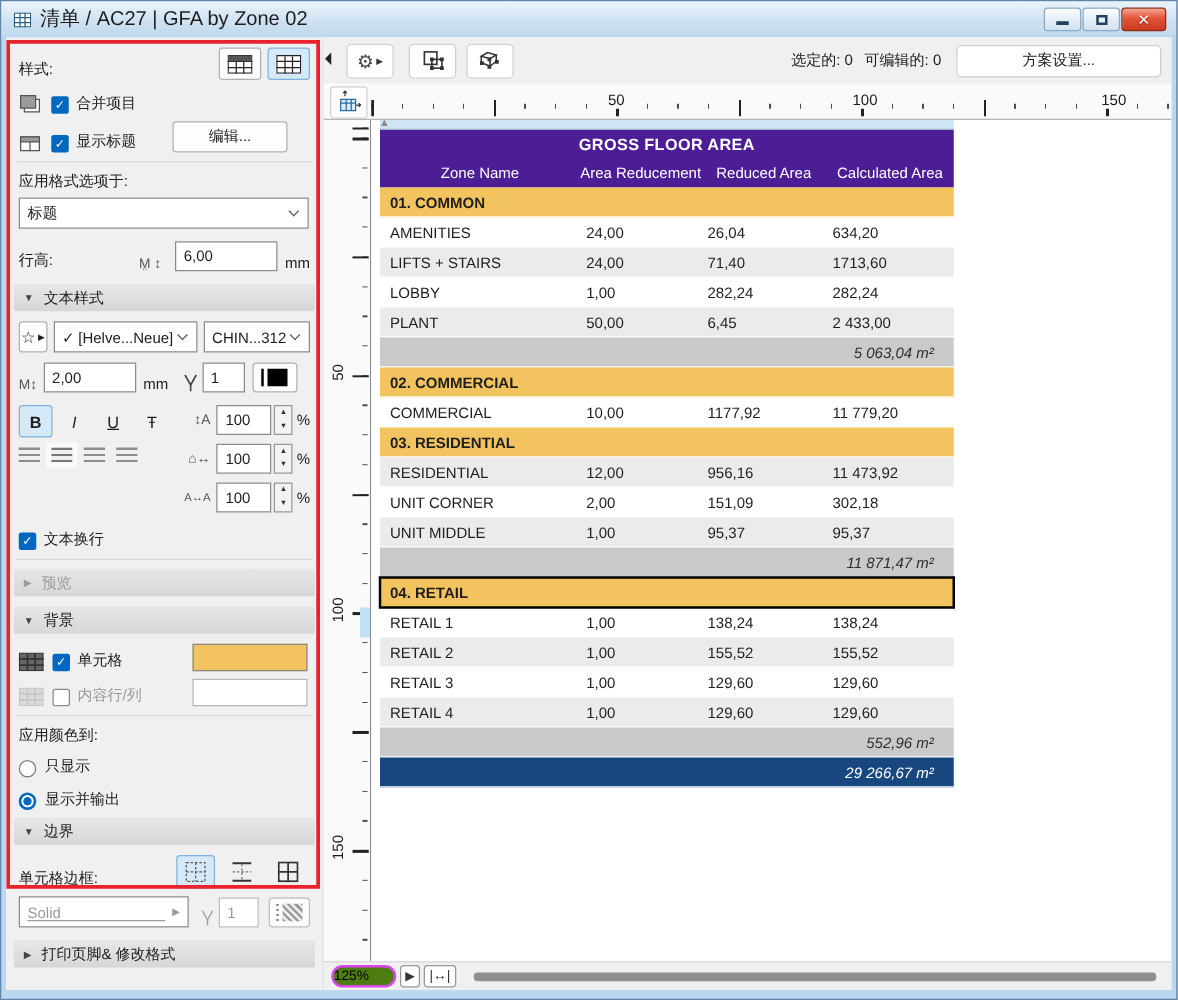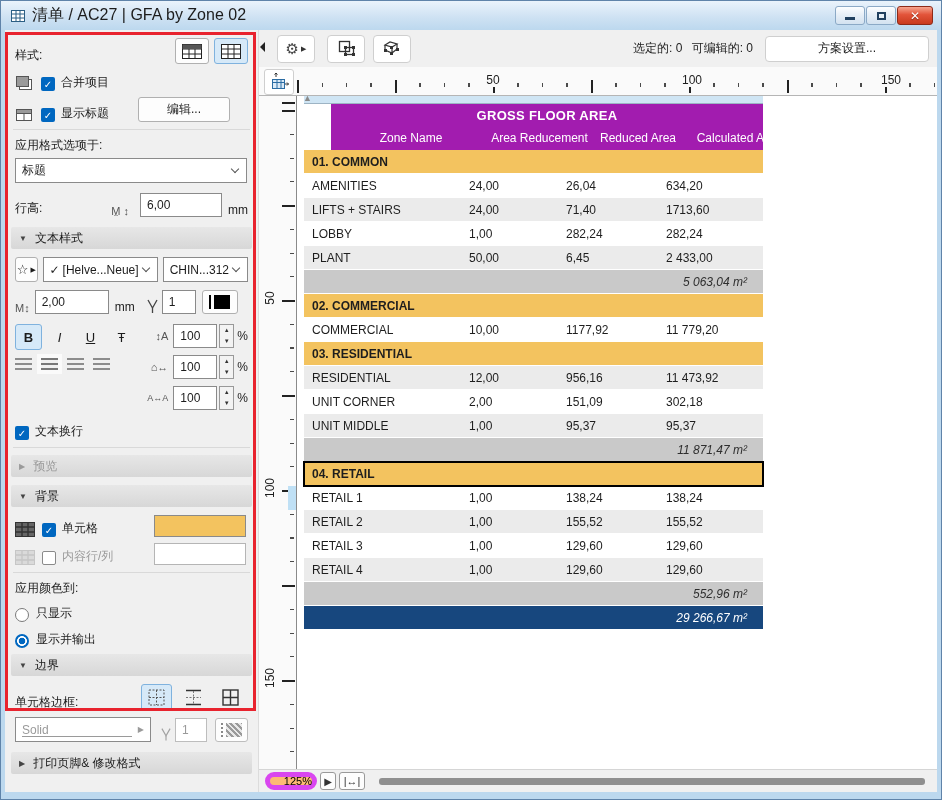--- a/index.html
+++ b/index.html
@@ -82,41 +82,41 @@
     background:repeating-linear-gradient(180deg,#222 0 2px,transparent 2px 95px);background-position:0 14px;}
   .vlab{position:absolute;left:0;width:22px;text-align:center;transform:rotate(-90deg);font-size:12px;color:#1c1c1c;background:#fafafa;}
   .selband{position:absolute;right:0;top:390px;width:8px;height:24px;background:#bfe0f5;}
 
   .page{position:absolute;left:38px;top:0;right:0;bottom:0;background:#fff;overflow:hidden;}
   .colstrip{position:absolute;left:7px;top:0;width:459px;height:8px;background:#cfe5f4;border-bottom:1px solid #9db4c4;}
   .colstrip .marker{position:absolute;left:-1px;top:-3px;color:#8a8a8a;font-size:9px;}
 
   
   .sched{position:absolute;left:7px;top:8px;width:459px;}
-  .thead{background:#a21caf;color:#fff;margin-left:27px;}
+  .thead{background:#4c1d95;color:#fff;}
   .t-title{height:22px;display:flex;align-items:center;justify-content:center;font-size:13px;font-weight:bold;letter-spacing:.3px;}
   .t-cols{height:24px;display:grid;grid-template-columns:160px 97px 100px 102px;align-items:center;font-size:12px;}
   .t-cols span{text-align:center;}
   .trow{display:grid;grid-template-columns:160px 97px 100px 102px;height:24px;align-items:center;
     font-size:12px;color:#1e1e1e;box-shadow:inset 0 -1px #fff;}
   .trow .c{padding-left:5px;white-space:nowrap;}
   .trow .name{padding-left:8px;}
   .trow.group{grid-template-columns:1fr;background:#f3c35f;font-weight:bold;}
   .trow.group.selected{outline:2px solid #000;outline-offset:-1px;box-shadow:none;}
   .trow.alt{background:#ebebeb;}
   .trow.summary,.trow.total{grid-template-columns:1fr;background:#c9c9c9;}
   .trow.summary .c,.trow.total .c{text-align:right;padding-right:16px;font-style:italic;color:#2e2e2e;}
   .trow.total{background:#17477e;}
   .trow.total .c{color:#fff;}
 
   
   .bottombar{position:absolute;left:0;right:0;bottom:0;height:23px;background:#f0f0f0;border-top:1px solid #d5d5d5;
     display:flex;align-items:center;padding:0 6px;}
-  .zoombtn{width:52px;height:18px;border:5px solid #d946ef;border-radius:9px;background:#fdba74;font-size:11px;
-    display:flex;align-items:center;justify-content:flex-end;cursor:pointer;}
+  .zoombtn{width:52px;height:18px;border:2px solid #d946ef;border-radius:9px;background:#4d7c0f;font-size:11px;
+    display:flex;align-items:center;justify-content:flex-start;cursor:pointer;}
   .smbtn{height:18px;border:1px solid #999;border-radius:3px;background:#fdfdfd;display:flex;align-items:center;justify-content:center;
     font-size:10px;color:#333;cursor:pointer;margin-left:3px;}
   .hthumb{flex:1;height:7px;border-radius:3px;background:#8f8f8f;margin:0 6px 0 14px;cursor:pointer;}
 
   svg{display:block;}
 </style>
 </head>
 <body>
 
 <div class="window">

